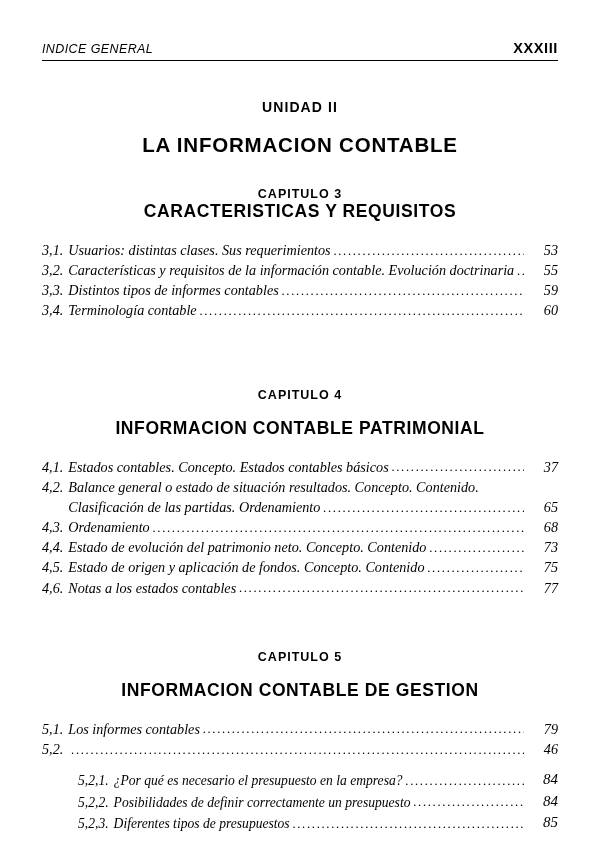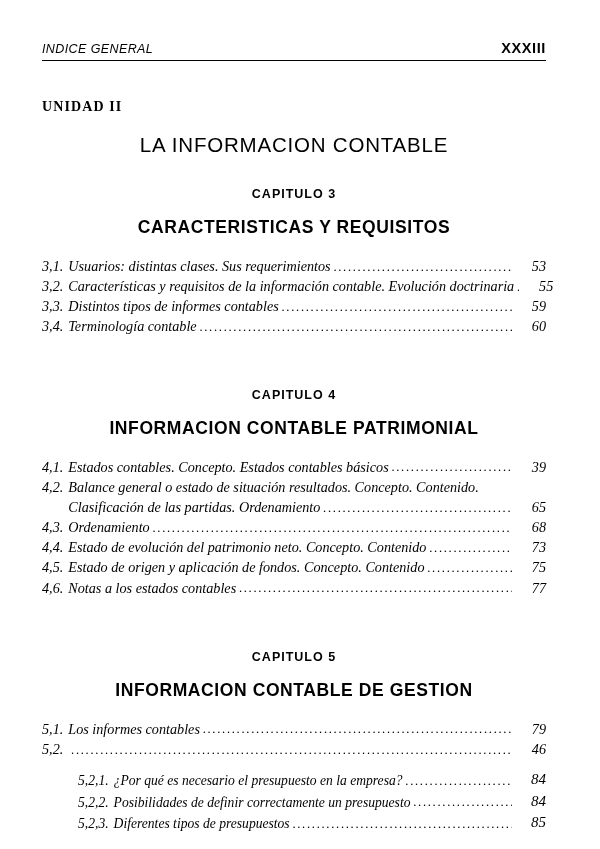--- a/index.html
+++ b/index.html
@@ -12,21 +12,21 @@
     background: #ffffff;
     font-family: "Liberation Serif", serif;
     color: #000000;
     overflow: hidden;
   }
   .page {
     position: relative;
     width: 600px;
     height: 785px;
     box-sizing: border-box;
-    padding: 40px 54px 0 42px;
+    padding: 40px 42px 0 42px;
   }
   
   .header {
     display: flex;
     align-items: baseline;
     justify-content: space-between;
     border-bottom: 1.5px solid #000;
     padding-bottom: 4px;
   }
   .header-left {
@@ -36,52 +36,53 @@
     letter-spacing: 0.4px;
   }
   .header-right {
     font-family: "Liberation Sans", sans-serif;
     font-weight: bold;
     font-size: 14.5px;
     letter-spacing: 0.6px;
   }
   
   .unit-label {
-    font-family: Liberation Serif, serif;
+    text-align: center;
+    font-family: Liberation Sans, sans-serif;
     font-weight: bold;
     font-size: 14px;
     letter-spacing: 1.1px;
     margin-top: 38px;
   }
   .unit-title {
     text-align: center;
     font-family: "Liberation Sans", sans-serif;
-    font-weight: normal;
+    font-weight: bold;
     font-size: 20.5px;
     letter-spacing: 0.8px;
     margin-top: 18px;
   }
   .chapter-label {
     text-align: center;
     font-family: "Liberation Sans", sans-serif;
     font-weight: bold;
     font-size: 12.5px;
     letter-spacing: 1px;
   }
   .chapter-title {
     text-align: center;
     font-family: "Liberation Sans", sans-serif;
     font-weight: bold;
     font-size: 17.5px;
     letter-spacing: 0.6px;
   }
   .chapter-block-1 { margin-top: 30px; }
-  .chapter-block-1 .chapter-title { margin-top: 16px; text-align: center; }
-
-  .chapter-block-2 { margin-top: 51px; }
+  .chapter-block-1 .chapter-title { margin-top: 0; text-align: center; }
+
+  .chapter-block-2 { margin-top: 67px; }
   .chapter-block-2 .chapter-title { margin-top: 16px; }
 
   .chapter-block-3 { margin-top: 52px; }
   .chapter-block-3 .chapter-title { margin-top: 16px; }
 
   
   .toc {
     margin-top: 18px;
     font-style: italic;
   }
@@ -199,21 +200,21 @@
       <div class="chapter-block-2">
         <div class="chapter-label">CAPITULO 4</div>
         <div class="chapter-title">INFORMACION CONTABLE PATRIMONIAL</div>
         <div class="toc">
           <div class="toc-entry">
             <span class="num">4,1.</span>
             <div class="text-wrap">
               <div class="leader-line">
                 <span class="label">Estados contables. Concepto. Estados contables básicos</span>
                 <span class="dots"></span>
-                <span class="page-no">39</span>
+                <span class="page-no">37</span>
               </div>
             </div>
           </div>
           <div class="toc-entry">
             <span class="num">4,2.</span>
             <div class="text-wrap">
               <div class="leader-line">
                 <span class="label">Balance general o estado de situación resultados. Concepto. Contenido.</span>
                 <span style="flex: 1 1 auto;"></span>
               </div>

